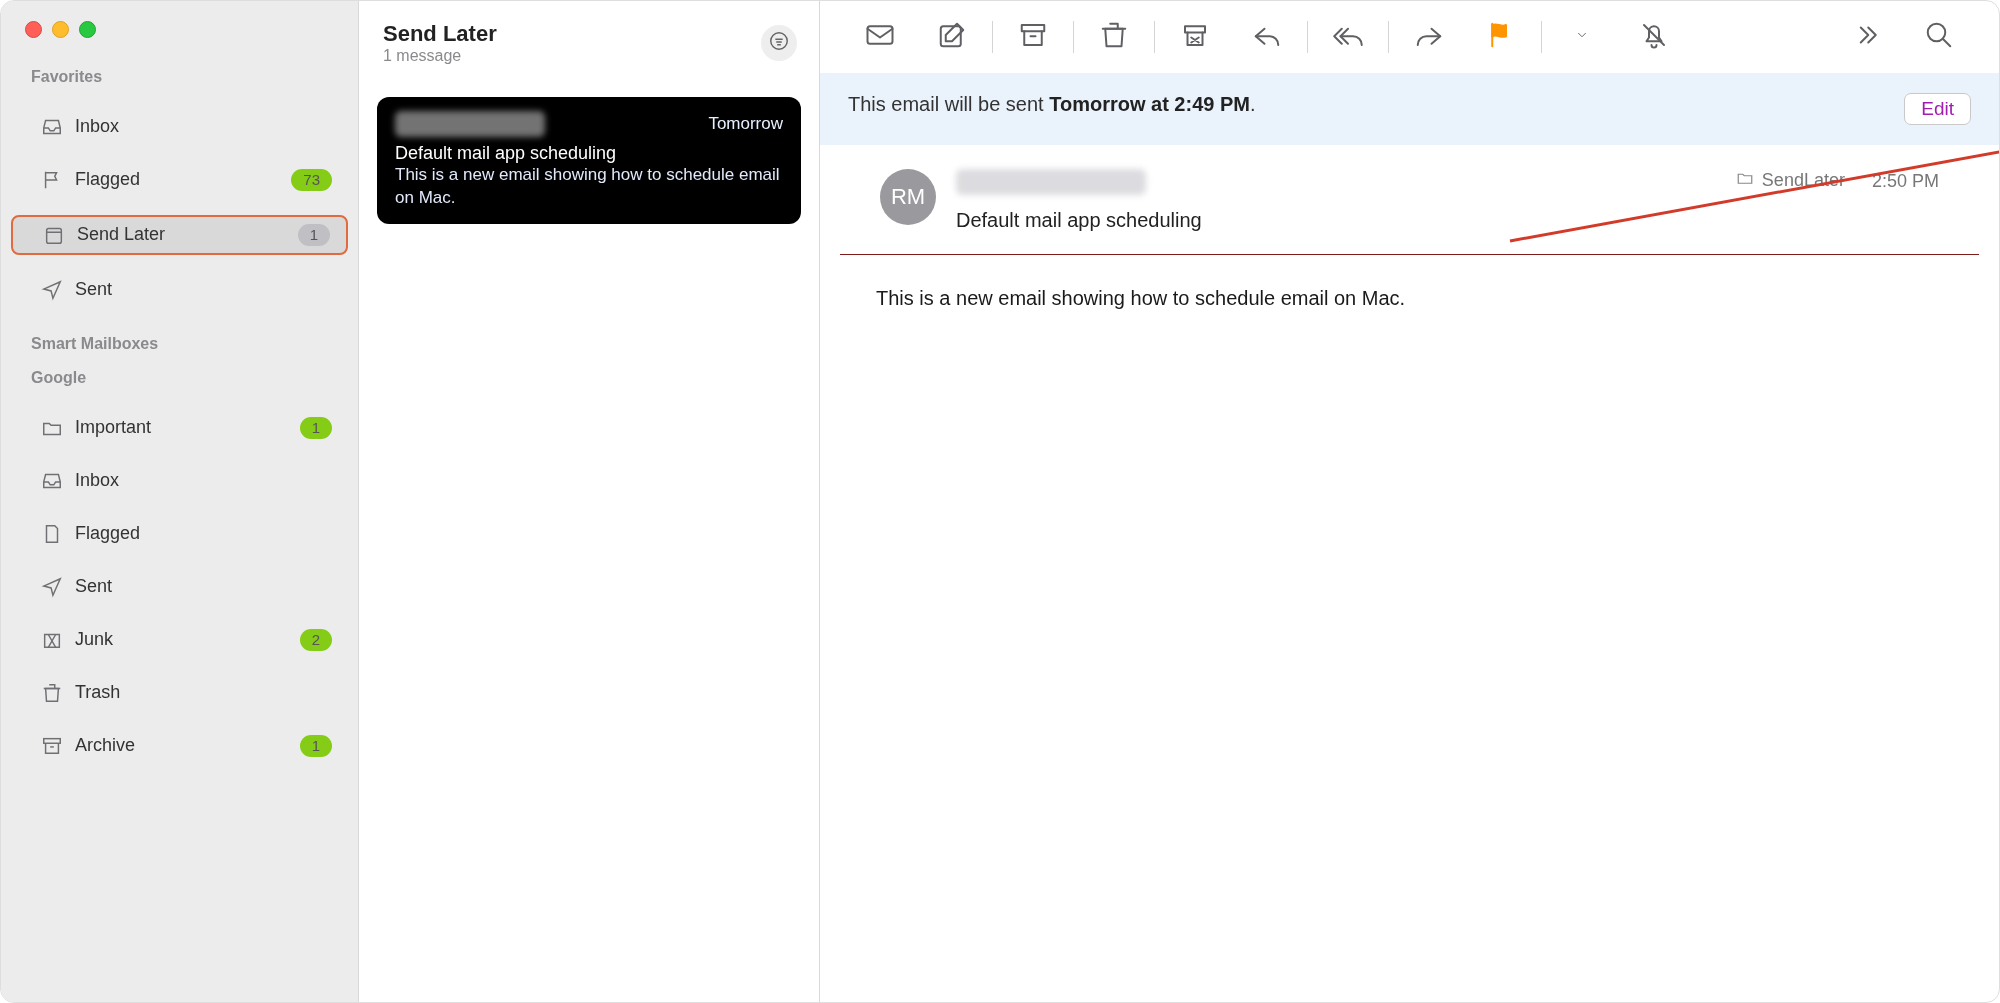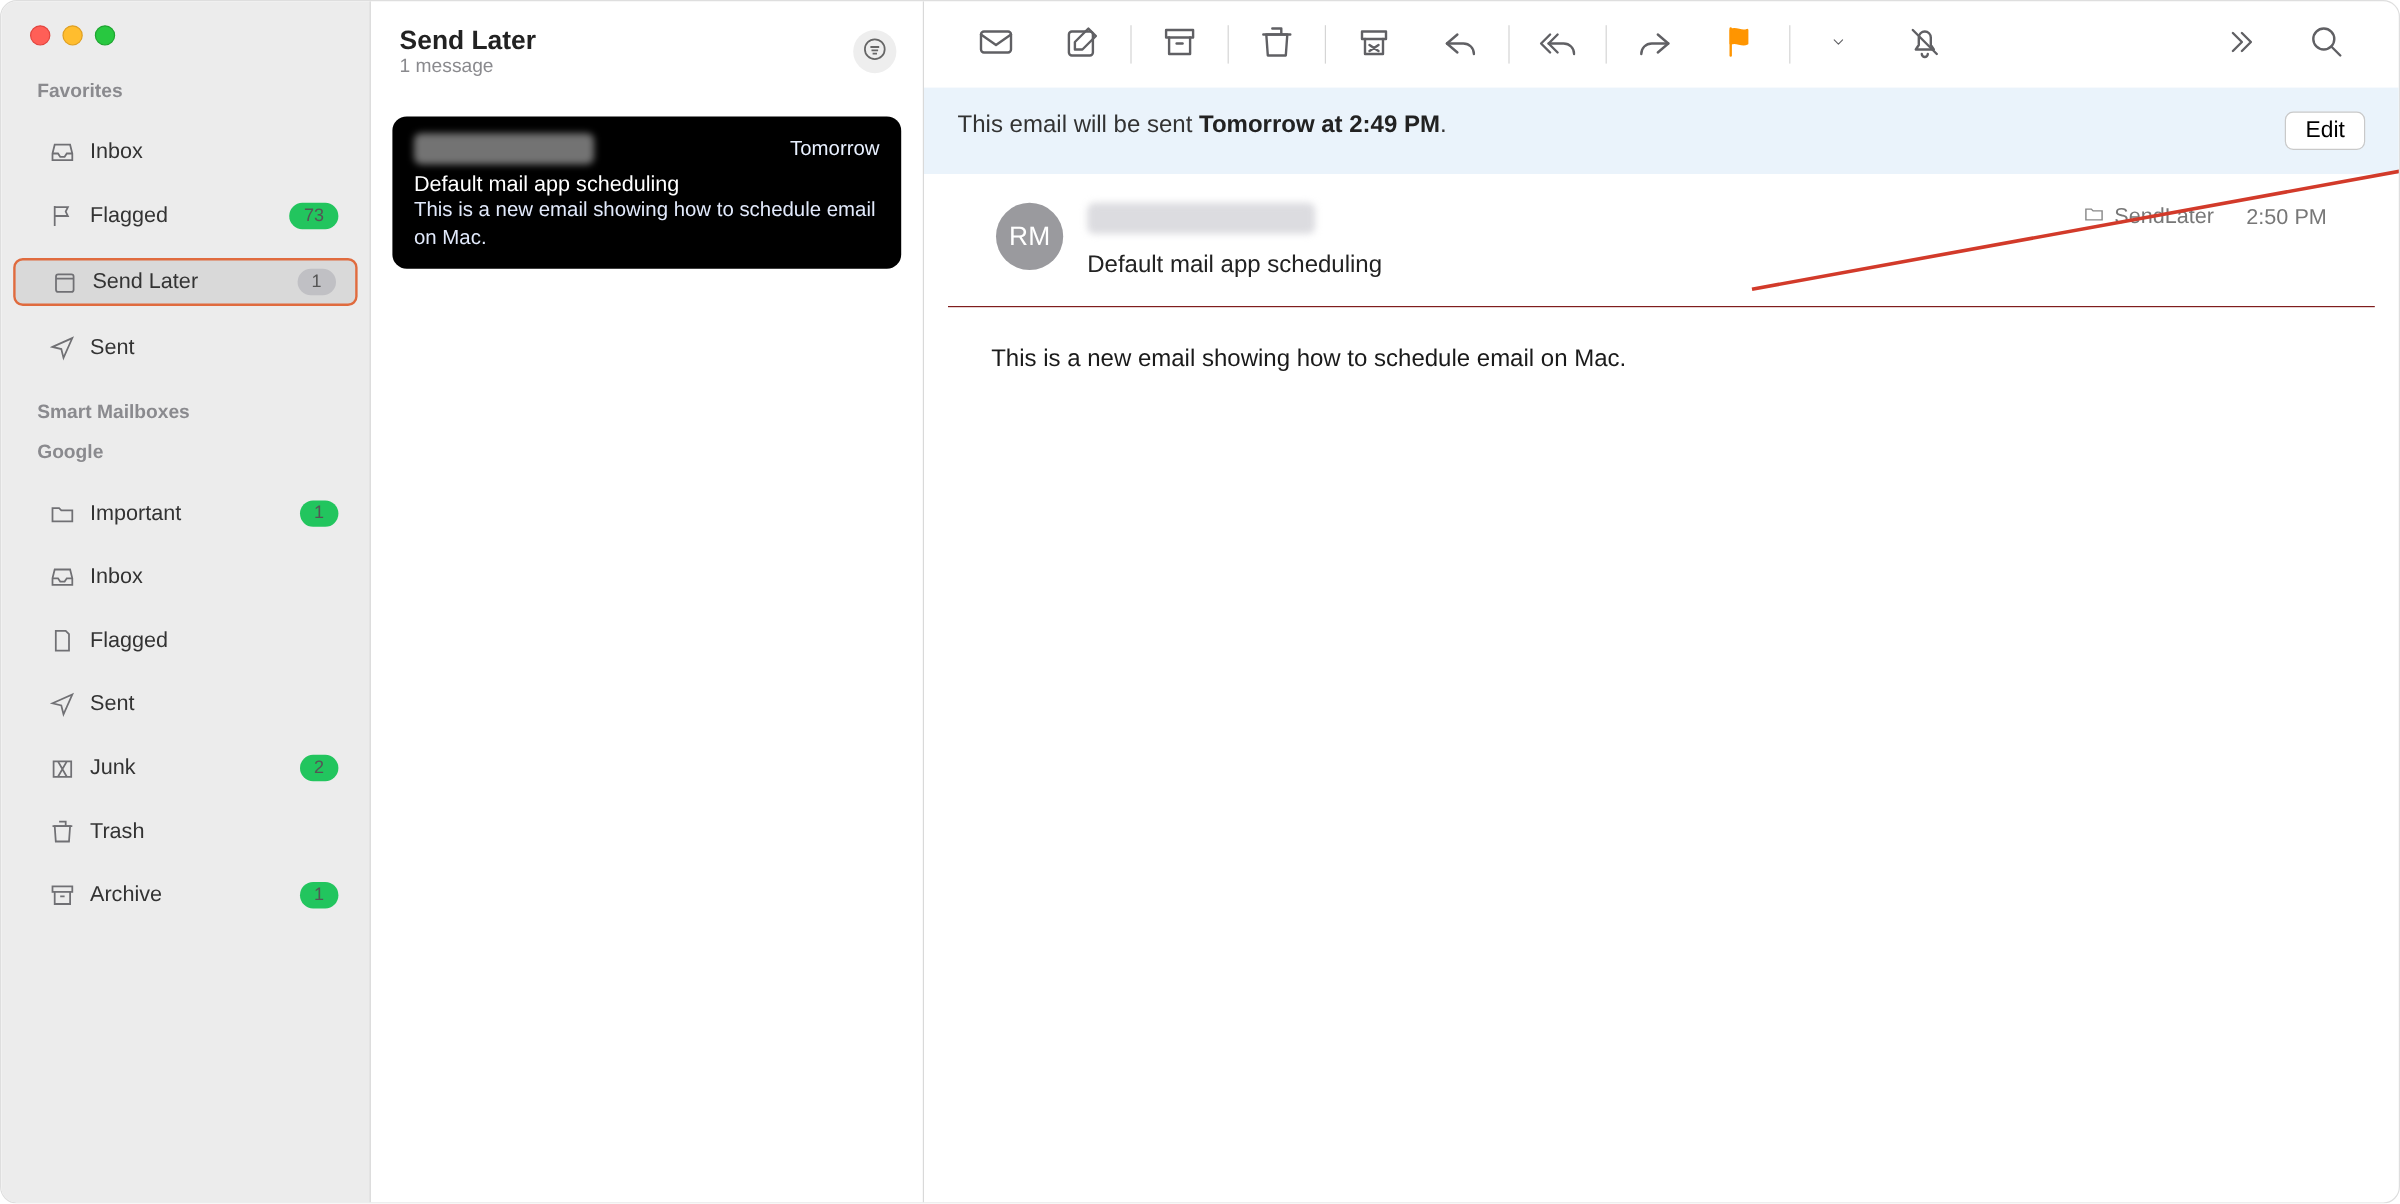--- a/index.html
+++ b/index.html
@@ -15,21 +15,21 @@
     display: flex;
     width: 2000px;
     height: 1003px;
     border-radius: 14px;
     overflow: hidden;
     background: #fff;
     border: 1px solid #dedede;
   }
   
   .sidebar {
-    width: 308px;
+    width: 358px;
     background: #ececec;
     padding-top: 18px;
     flex-shrink: 0;
     border-right: 1px solid #d9d9d9;
   }
   .traffic-lights { display: flex; gap: 10px; padding: 2px 0 20px 24px; }
   .tl { width: 17px; height: 17px; border-radius: 50%; }
   .tl.red { background: #ff5f57; border: 1px solid #e24640; }
   .tl.yellow { background: #ffbd2e; border: 1px solid #dfa023; }
   .tl.green { background: #28c840; border: 1px solid #1fa531; }
@@ -38,21 +38,21 @@
     padding: 10px 24px 6px 30px;
   }
   .sb-item {
     display: flex; gap: 12px;
     padding: 7px 16px 7px 30px; font-size: 18px; color: #333;
     border-radius: 8px; margin: 17px 10px;
   }
   .sb-item.highlight { border: 2px solid #e06b3e; background: #d9d9d9; }
   .sb-item .lbl { flex: 1; }
   .sb-item .cnt {
-    background: #22c55e; color: #555; font-size: 15px;
+    background: #84cc16; color: #555; font-size: 15px;
     border-radius: 12px; padding: 2px 12px; min-width: 28px; text-align: center;
   }
   .sb-item.highlight .cnt { background: #c0c0c4; }
   .sb-icon { width: 22px; height: 22px; display: flex; align-items: center; justify-content: center; }
   .sb-icon svg { width: 22px; height: 22px; stroke: #707074; fill: none; stroke-width: 1.6; }
   
   .msglist {
     width: 461px; flex-shrink: 0;
     border-right: 1px solid #d9d9d9; display: flex; flex-direction: column;
   }
@@ -93,21 +93,21 @@
   .chev-small svg { width: 14px; height: 14px; }
   
   .banner {
     background: #eaf3fb; padding: 20px 28px; display: flex; 
     font-size: 20px; color: #333;
   }
   .banner .txt { flex: 1; }
   .banner strong { font-weight: 600; color: #222; }
   .edit-btn {
     background: #fff; border: 1px solid #c9c9c9; border-radius: 7px;
-    padding: 4px 16px; font-size: 19px; color: #000000;
+    padding: 4px 16px; font-size: 19px; color: #a21caf;
   }
   
   .mail-head { display: flex; padding: 24px 40px 18px 40px; gap: 20px; border-bottom: 1px solid #7f1d1d; margin: 0 20px; }
   .avatar {
     width: 56px; height: 56px; border-radius: 50%; background: #9a9a9e;
     color: #fff; display: flex; align-items: center; justify-content: center;
     font-size: 22px; font-weight: 500; flex-shrink: 0;
   }
   .mh-left { flex: 1; }
   .from-blur {

